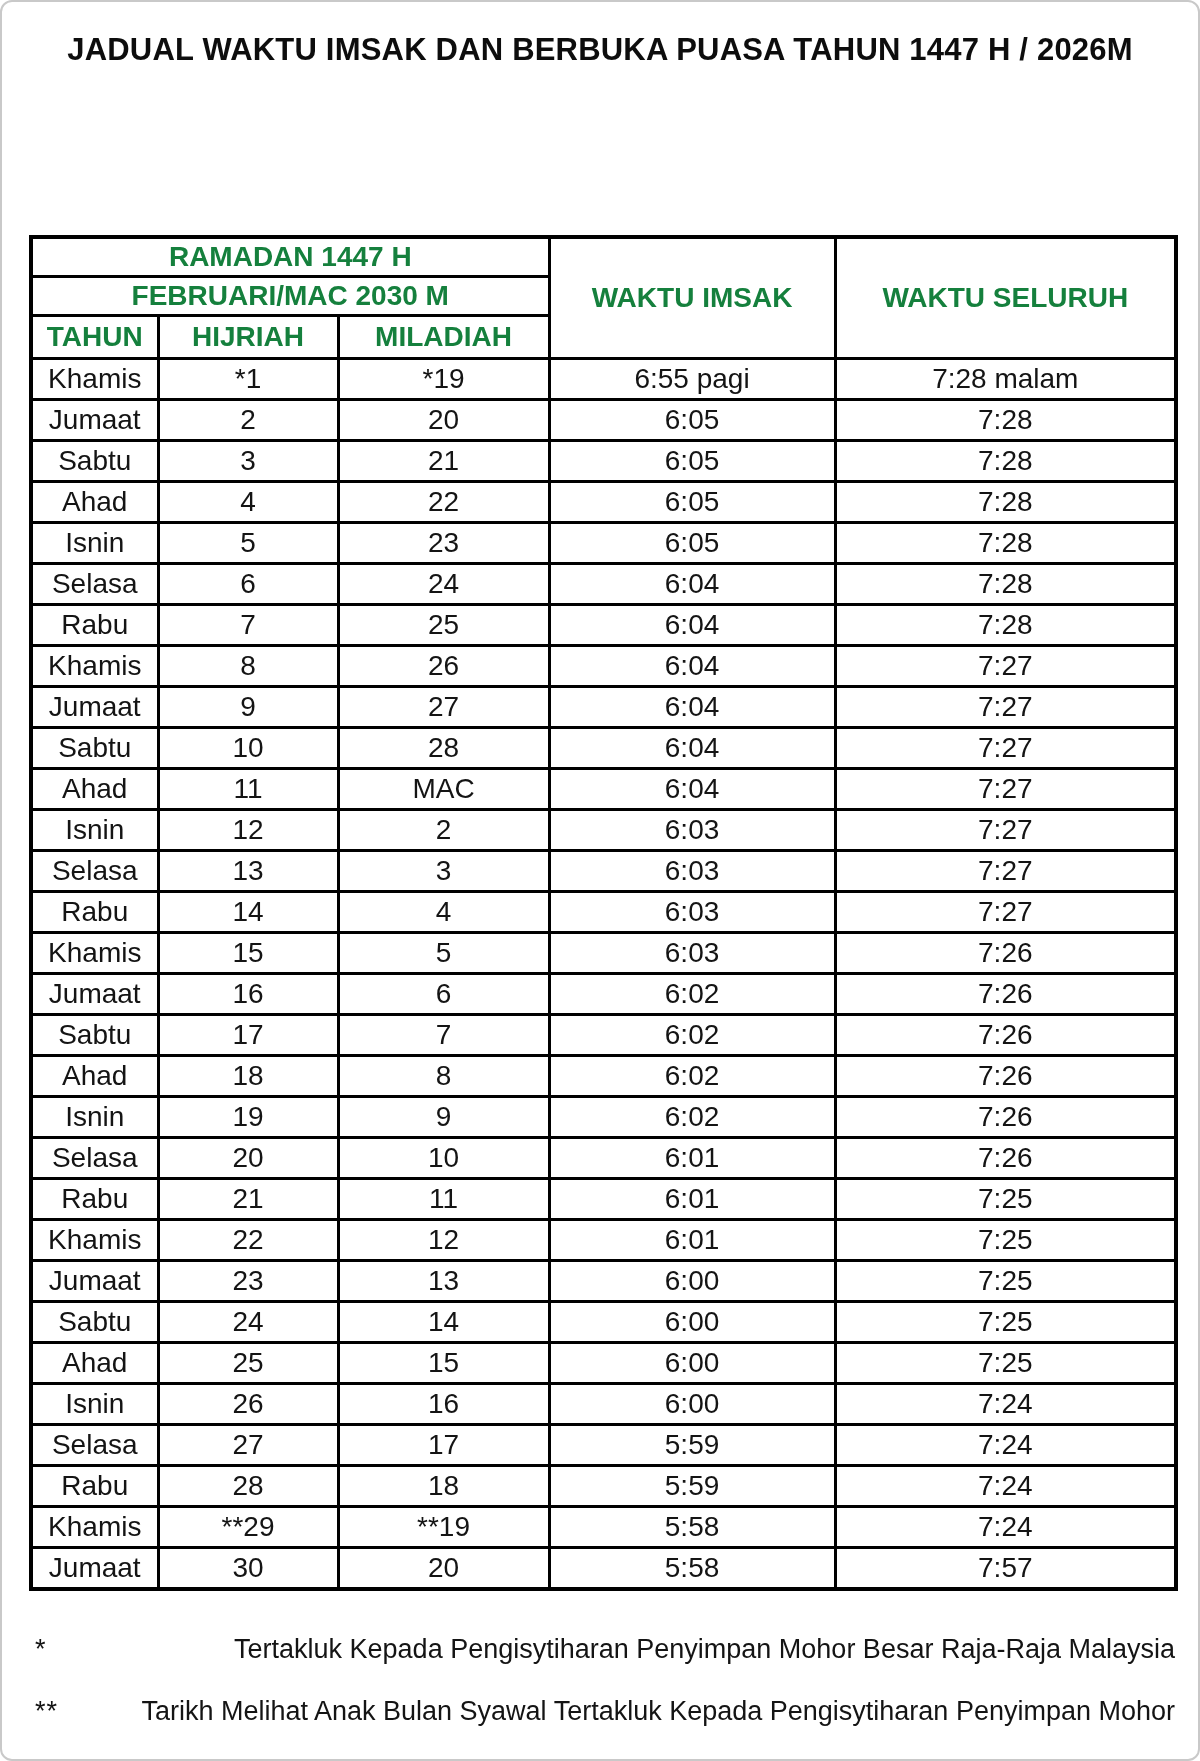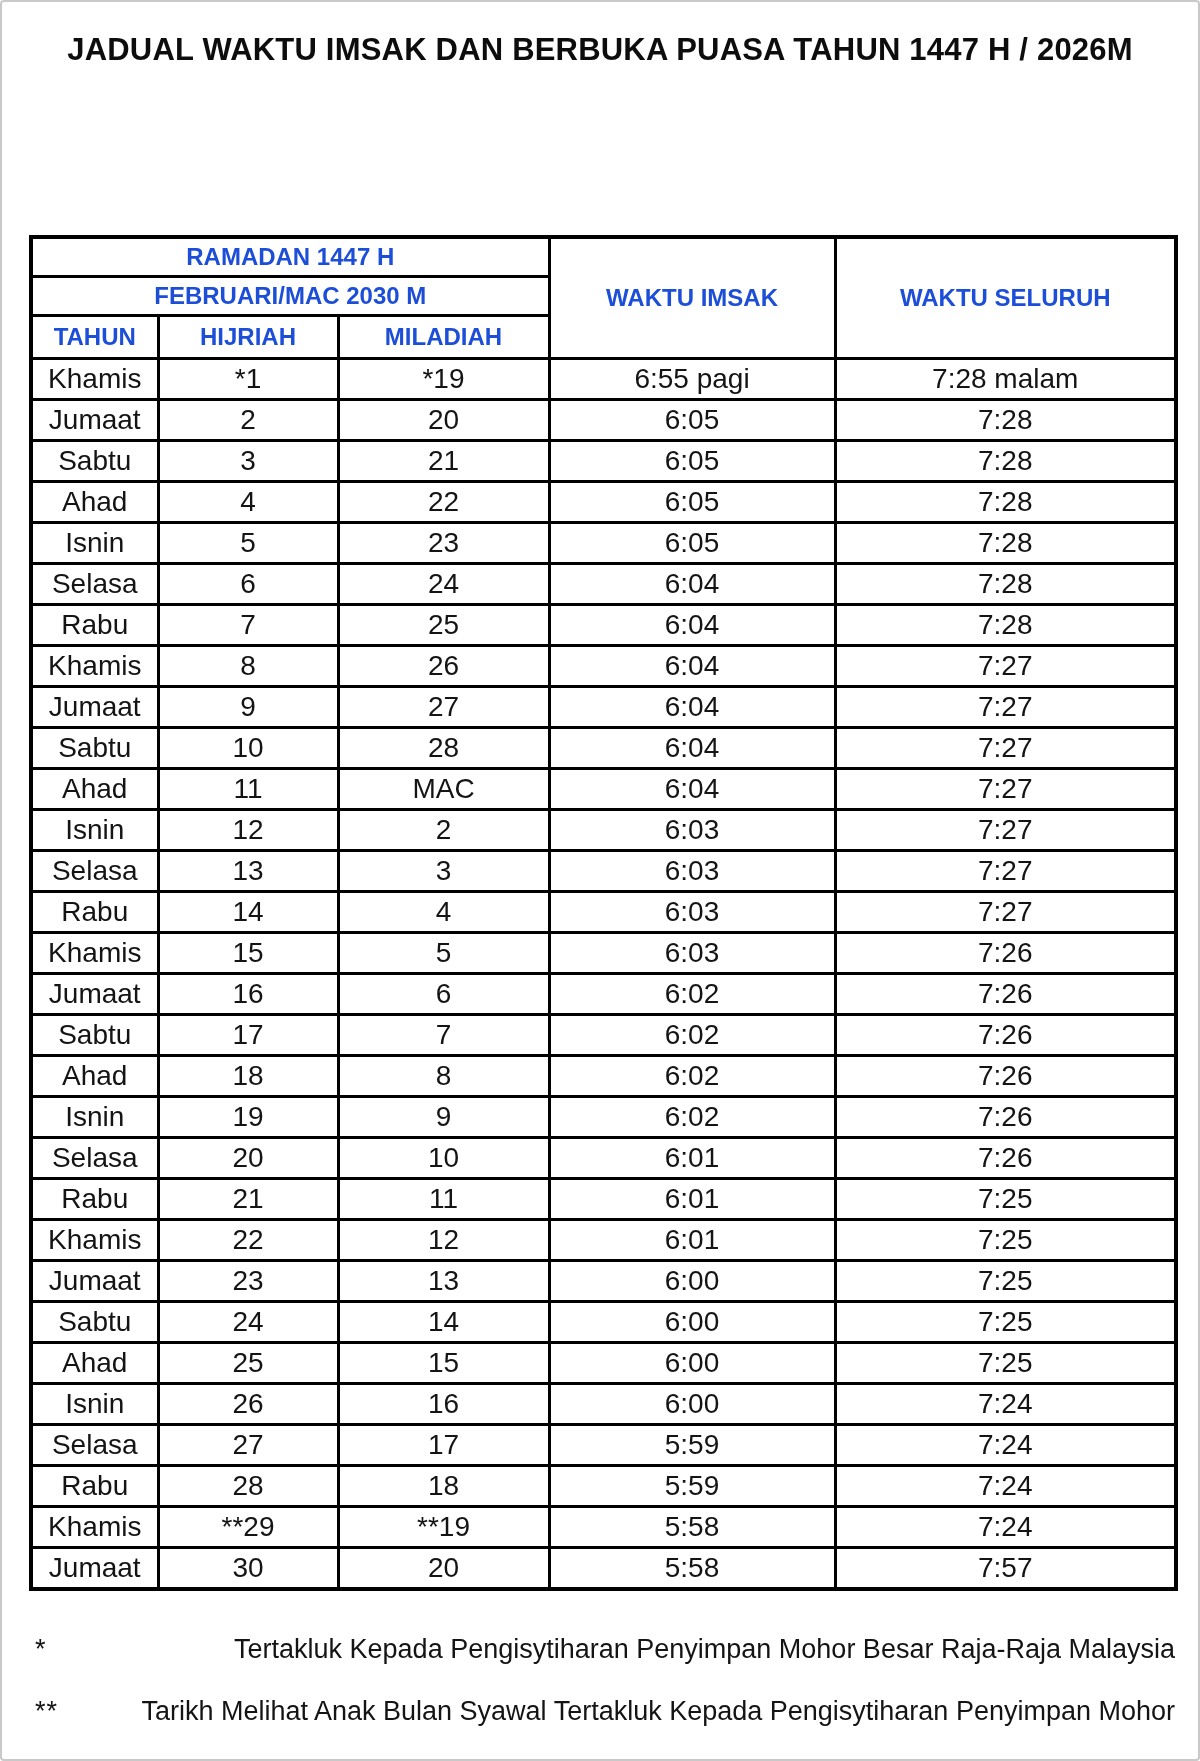--- a/index.html
+++ b/index.html
@@ -13,21 +13,21 @@
     font-family: "Liberation Sans", sans-serif;
     color: #111111;
   }
   .page {
     position: relative;
     box-sizing: border-box;
     width: 1200px;
     height: 1761px;
     background: #ffffff;
     border: 2px solid #c9c9c9;
-    border-radius: 4px;
+    border-radius: 12px;
     overflow: hidden;
   }
   .title {
     position: absolute;
     top: 26px;
     left: 0;
     width: 100%;
     text-align: center;
     font-weight: 700;
     font-size: 31px;
@@ -48,22 +48,22 @@
   table.schedule td {
     border: 3px solid #000000;
     text-align: center;
     vertical-align: middle;
     padding: 0;
     overflow: hidden;
     white-space: nowrap;
   }
   table.schedule th {
     font-weight: 700;
-    font-size: 24px;
-    color: #1d4ed8;
+    font-size: 28px;
+    color: #15803d;
   }
   tr.h1 th { height: 36px; }
   tr.h2 th { height: 36px; }
   tr.h3 th { height: 40px; }
   table.schedule td {
     height: 38px;
     font-weight: 400;
     font-size: 28px;
     color: #141414;
   }

